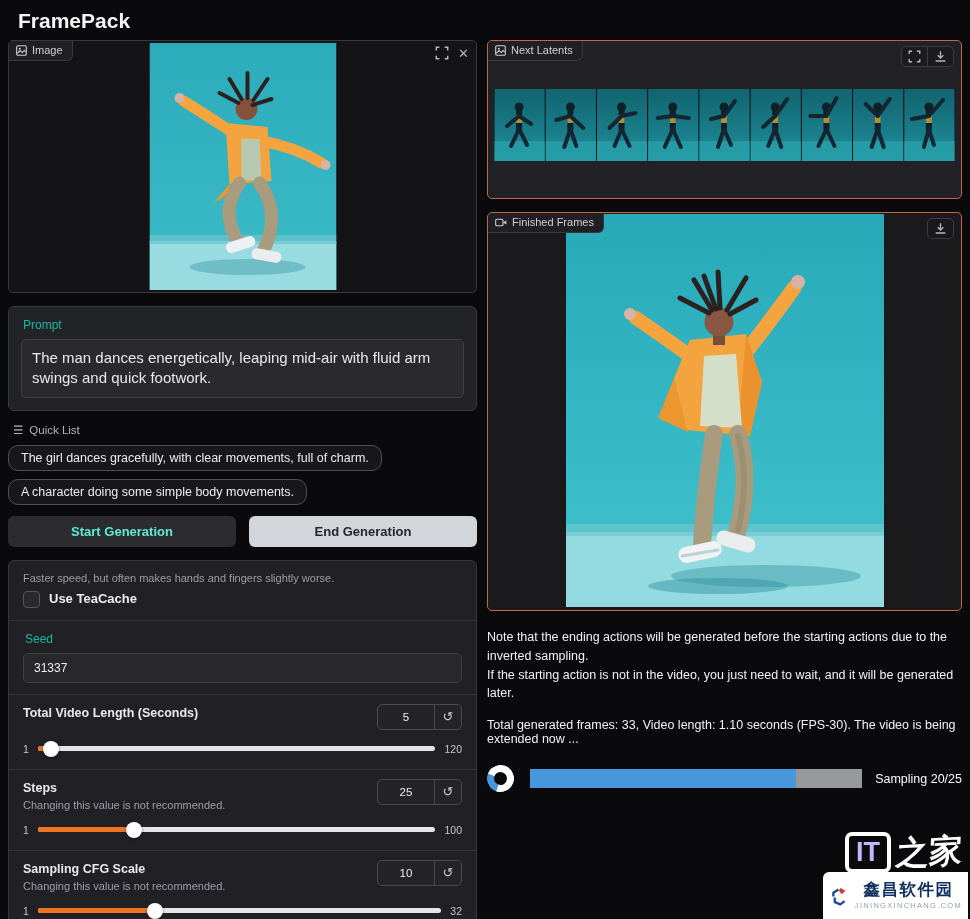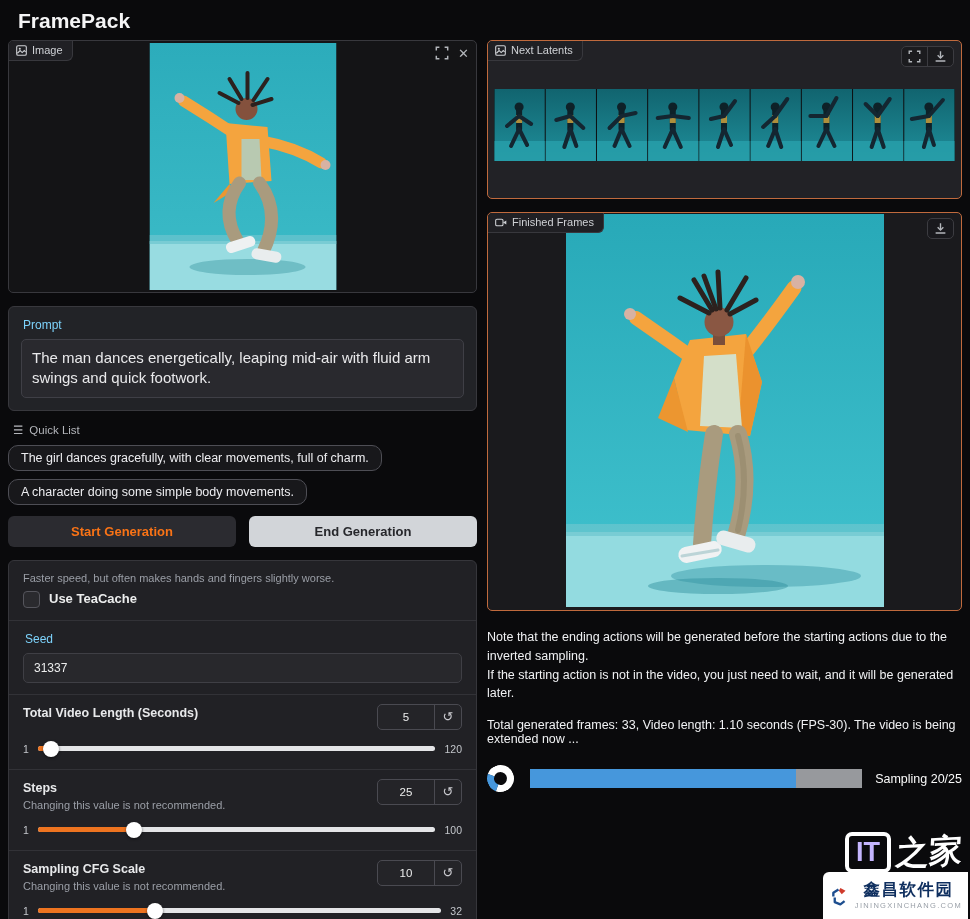--- a/index.html
+++ b/index.html
@@ -22,34 +22,34 @@
   .icon-box .icon-btn{padding:3px 6px;}
   .icon-box .icon-btn + .icon-btn{border-left:1px solid #3c3c41;}
   svg.ic{display:block;}
 
   
   .image-panel{height:251px;}
   .image-panel .photo{position:absolute;left:50%;top:2px;transform:translateX(-50%);width:187px;height:247px;}
 
   
   .prompt-block{margin-top:13px;padding:9px 12px 12px 12px;}
-  .field-label{font-size:12px;color:#7dd3fc;margin:2px 0 7px 2px;}
+  .field-label{font-size:12px;color:#14b8a6;margin:2px 0 7px 2px;}
   .textbox{background:#29292e;border:1px solid #3f3f46;border-radius:5px;padding:8px 10px;
            font-size:15px;color:#e9e9eb;line-height:1.35;}
 
   
   .quick-list-label{display:flex;align-items:center;gap:6px;margin:12px 0 8px 5px;font-size:11.5px;color:#b3b5ba;}
   .example-btn{width:fit-content;border:1px solid #4e4e55;border-radius:10px;background:#18181b;
                padding:5px 12px;font-size:12.5px;color:#ededf0;margin-bottom:8px;cursor:pointer;}
 
   
   .gen-row{display:flex;gap:13px;margin-top:11px;}
   .gen-row .btn{flex:1;height:31px;border-radius:6px;font-size:13px;font-weight:700;
                 display:flex;align-items:center;justify-content:center;cursor:pointer;}
-  .btn-start{background:#2b2b30;color:#f97316;}
+  .btn-start{background:#2b2b30;color:#5eead4;}
   .btn-end{background:#d2d5d9;color:#26272b;}
 
   
   .settings{margin-top:13px;border:1px solid #36363b;border-radius:6px;overflow:hidden;background:#212125;}
   .section{padding:9px 14px 11px 14px;border-top:1px solid #323237;}
   .section:first-child{border-top:none;}
   .info-text{font-size:11px;color:#9b9fa7;margin:2px 0 7px 0;}
   .check-row{display:flex;gap:9px;margin:2px 0 1px 0;}
   .checkbox{width:15px;height:15px;border:1px solid #55555c;border-radius:4px;background:#2a2a2e;cursor:pointer;flex:none;}
   .check-label{font-size:13px;font-weight:600;color:#eceded;}

